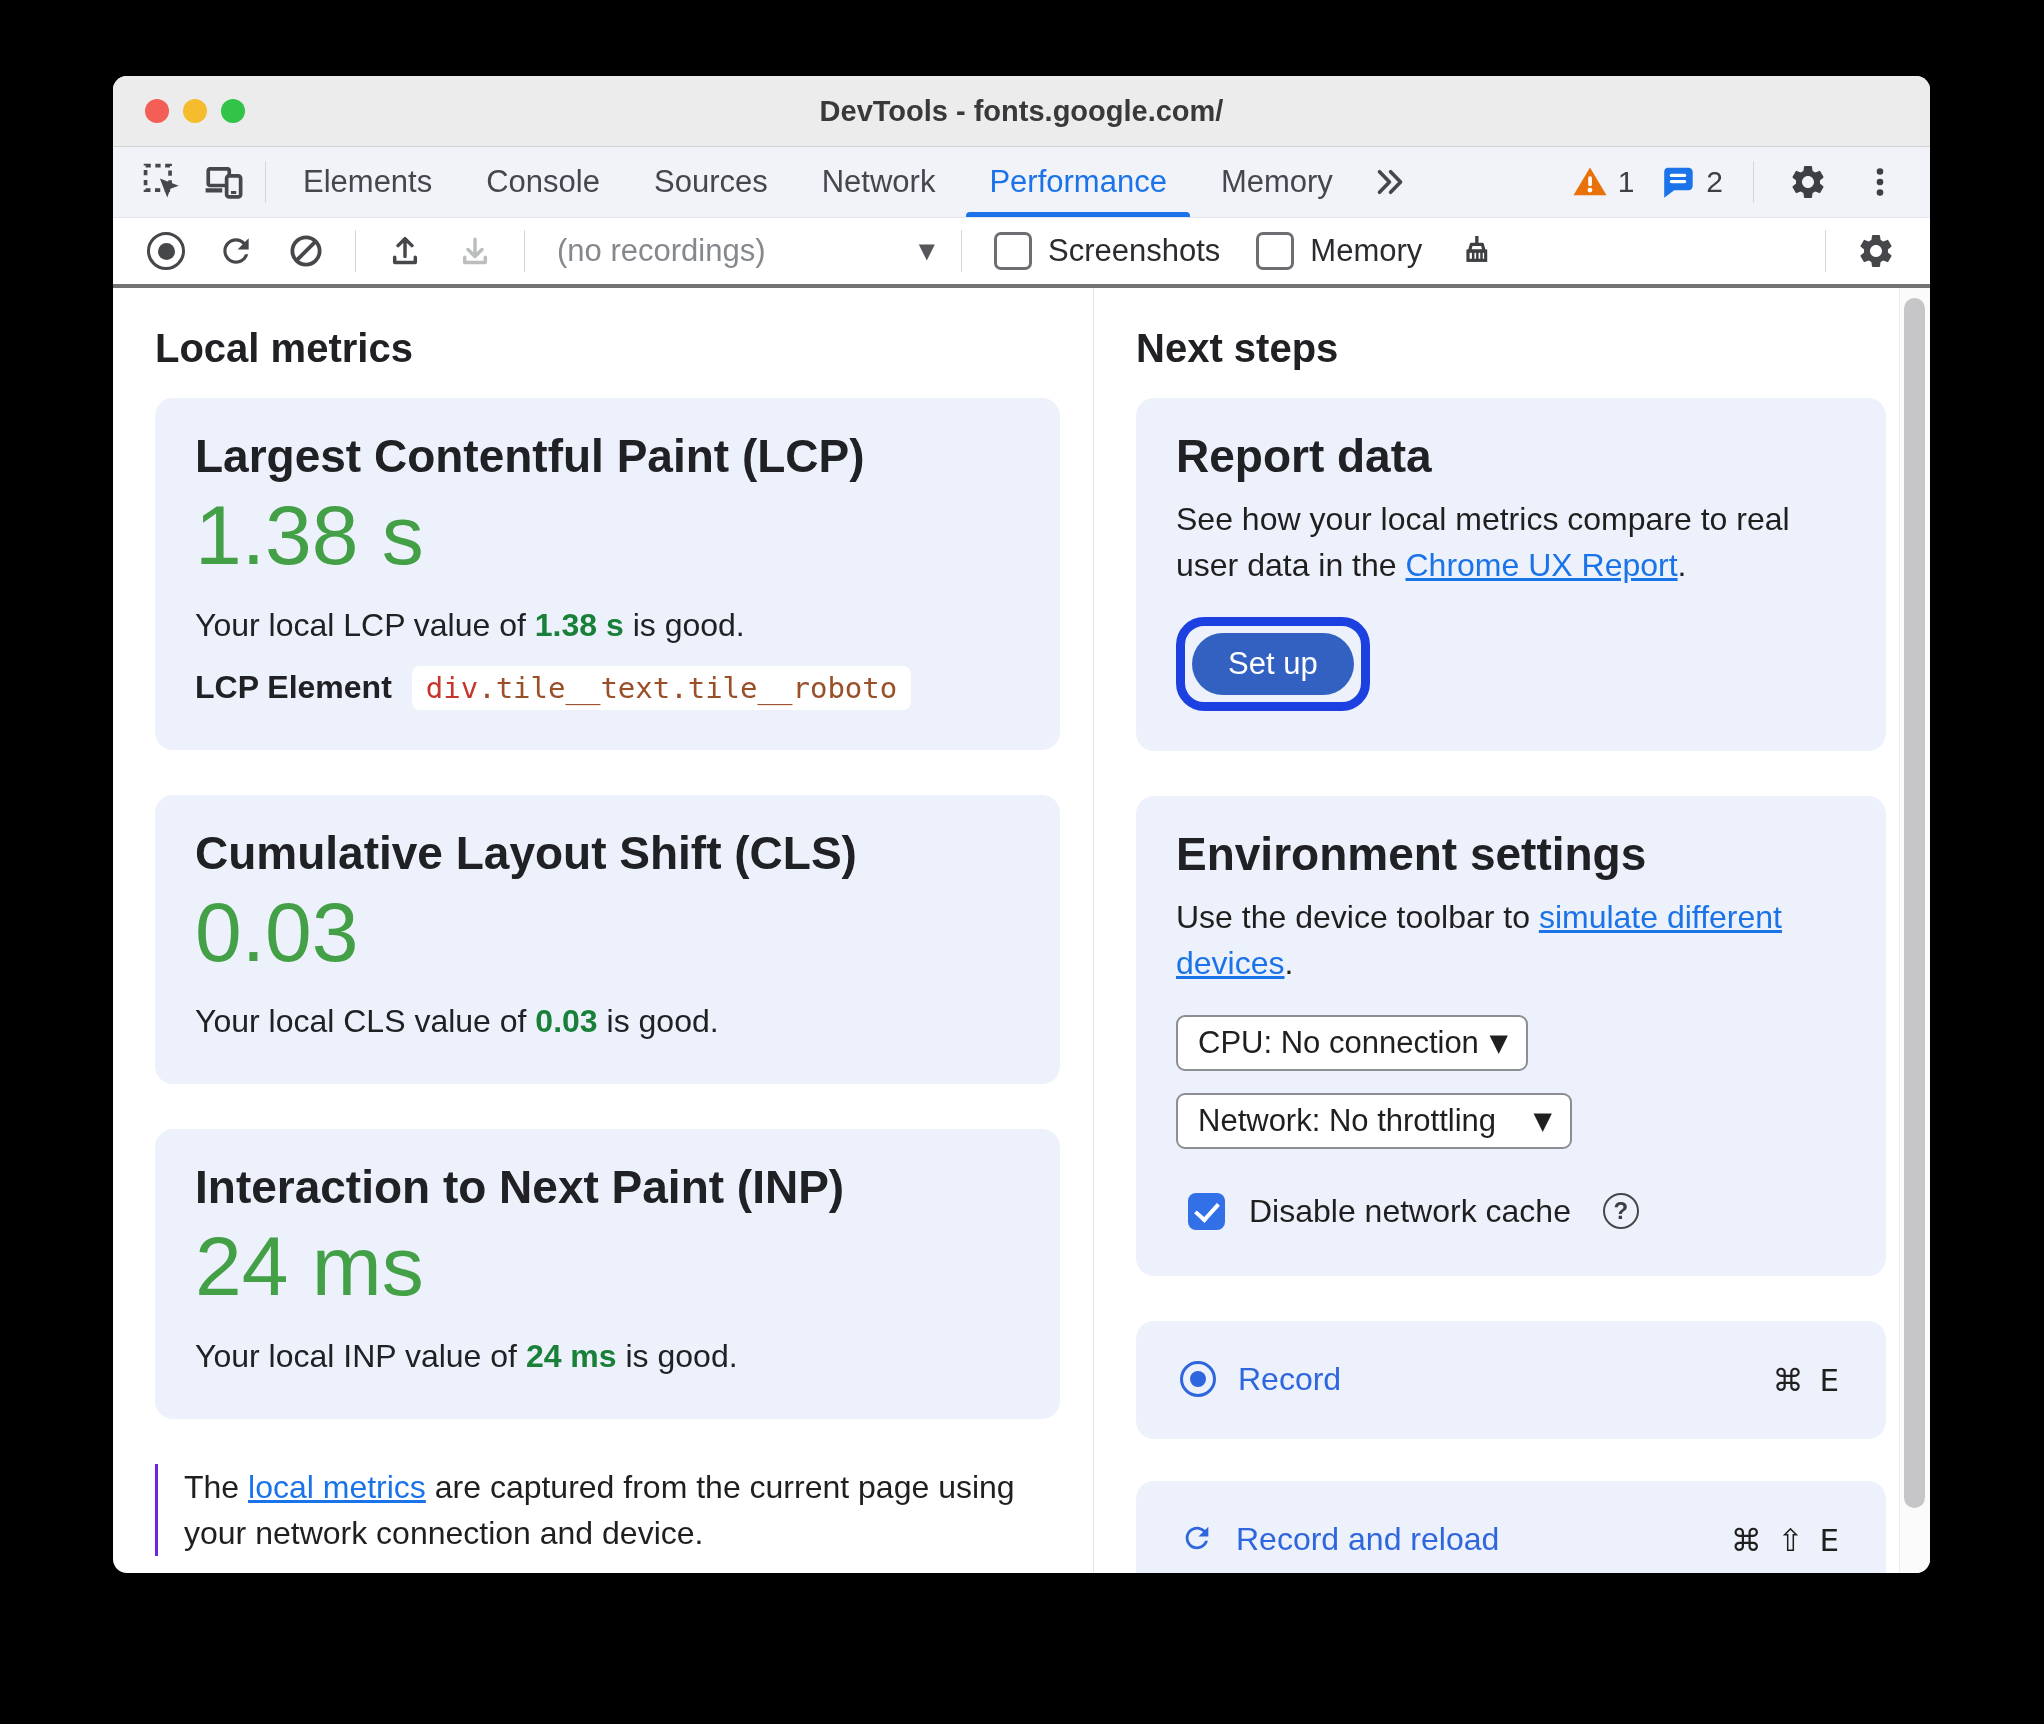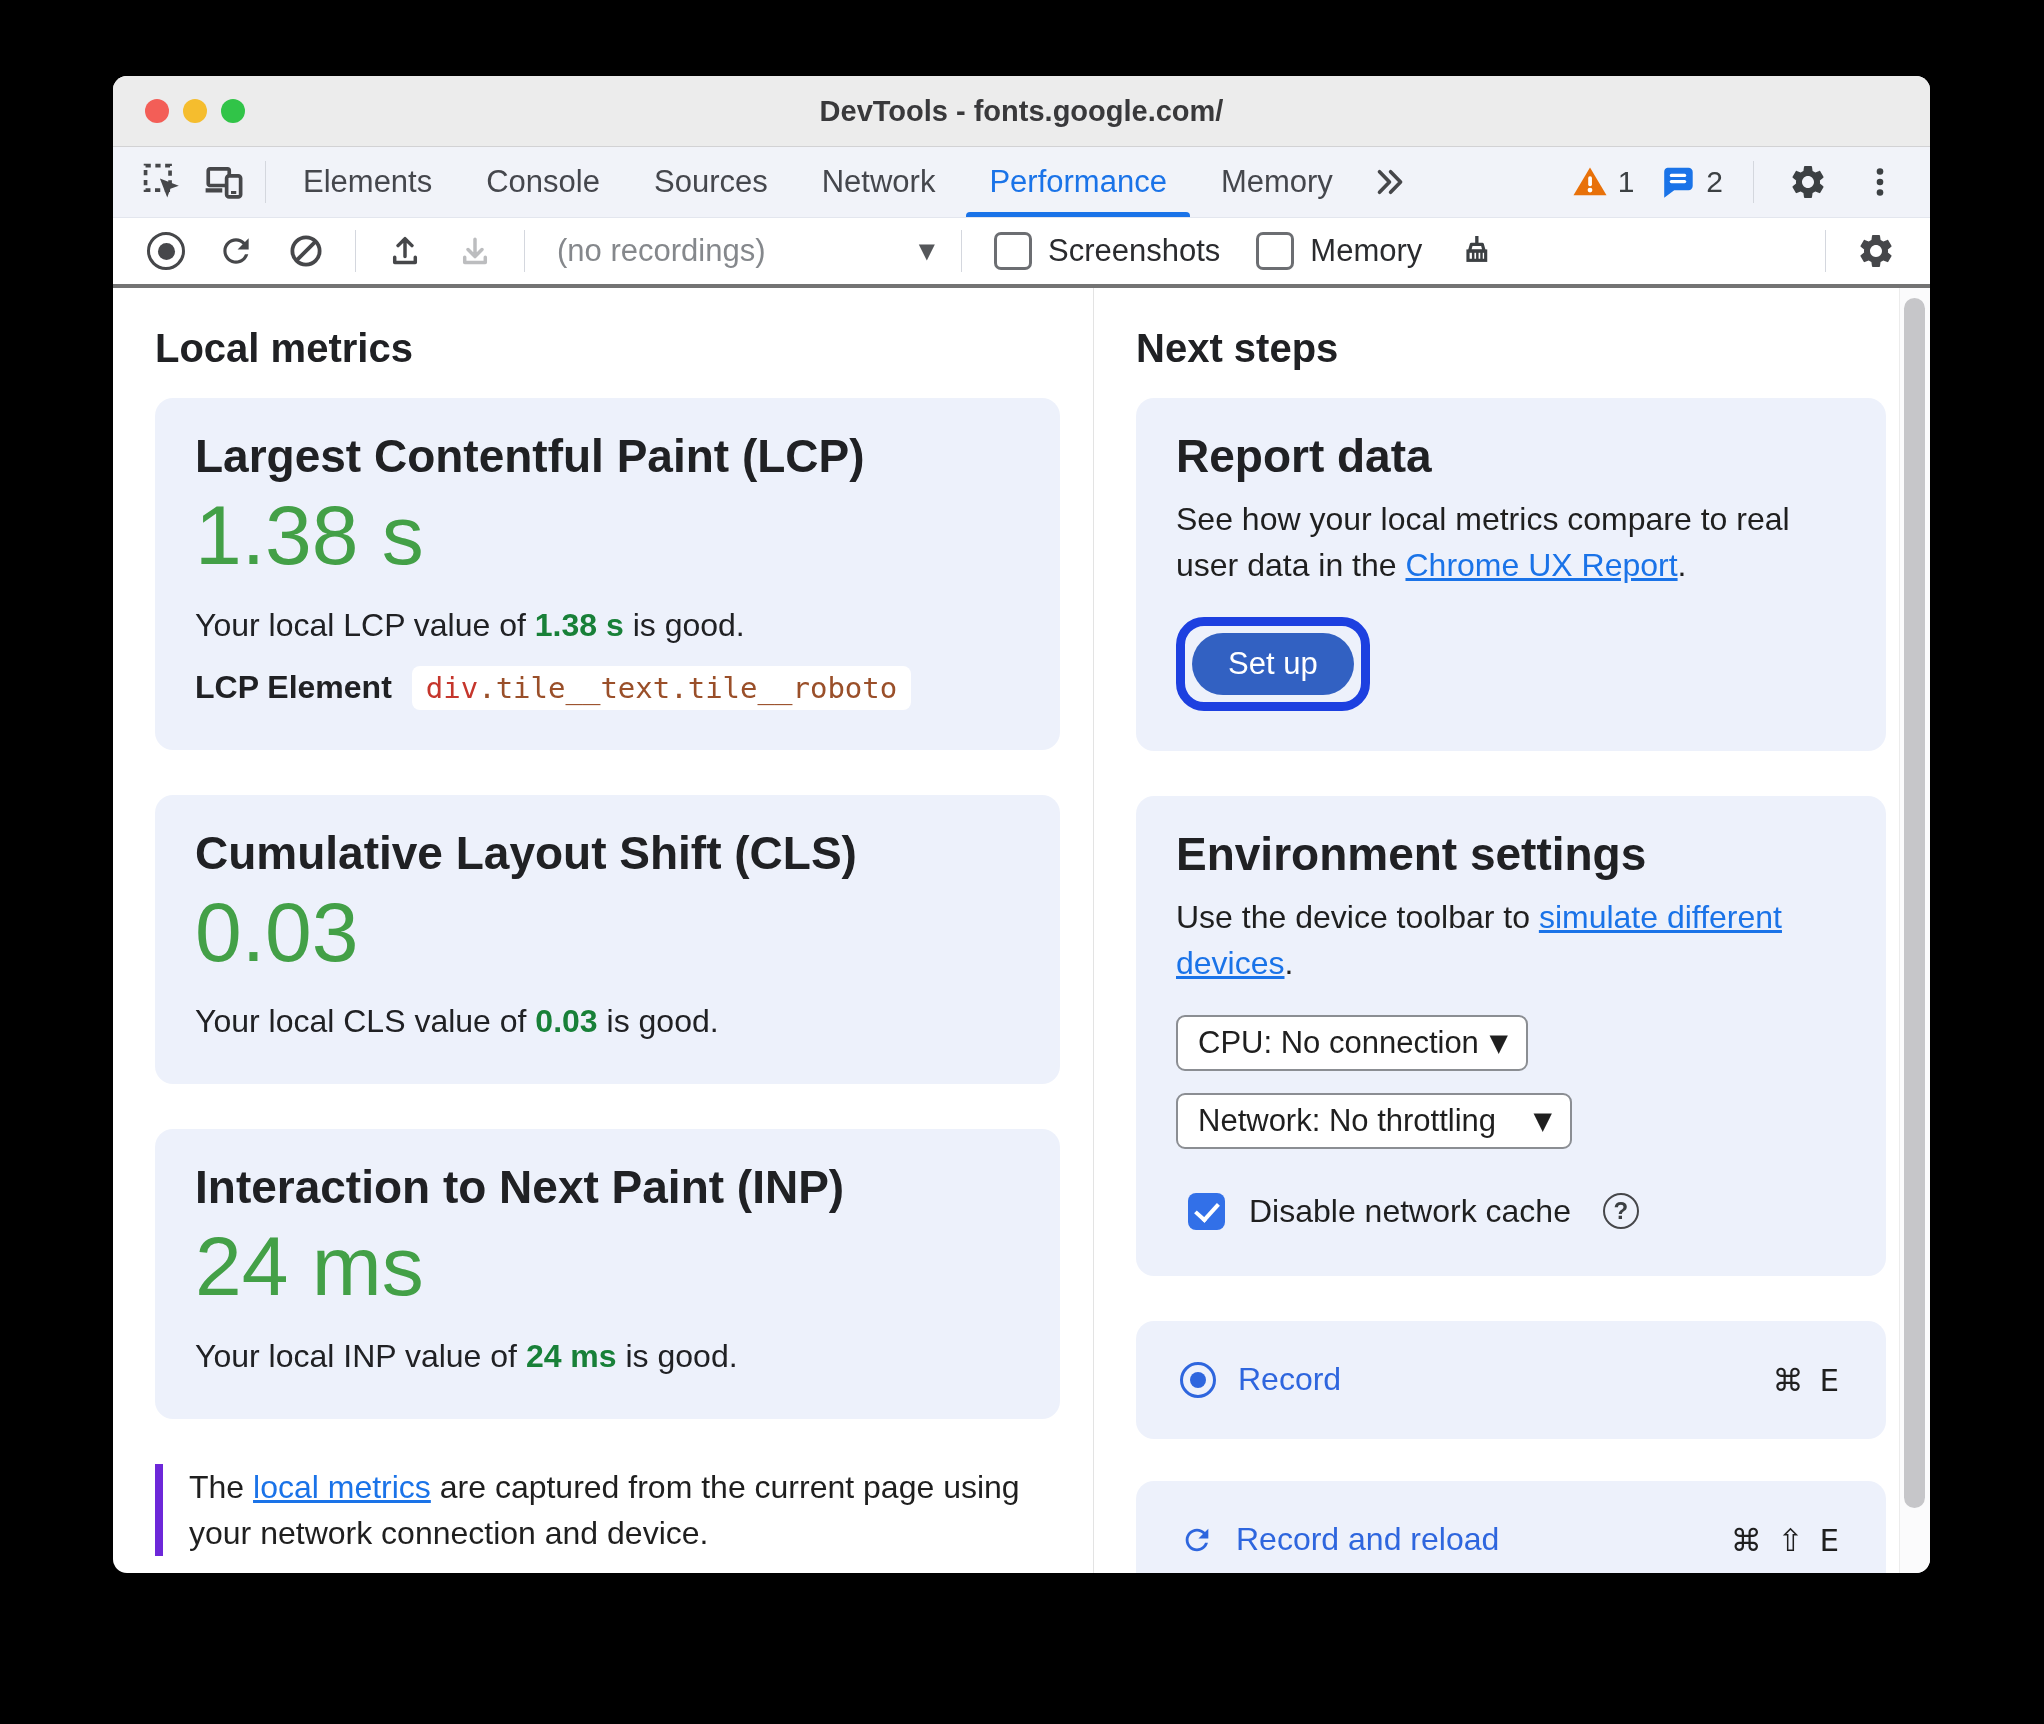--- a/index.html
+++ b/index.html
@@ -79,21 +79,21 @@
   .card h3{font-size:46px;font-weight:700;color:#202124;margin:0;line-height:44px;}
   .metric-value{font-size:84px;line-height:1.08;color:#43a047;margin-top:12px;}
   .metric-desc{font-size:32px;color:#202124;margin-top:22px;line-height:1.4;}
   .metric-desc .val{color:#188038;font-weight:700;}
   .element-row{margin-top:18px;display:flex;align-items:center;gap:20px;font-size:32px;}
   .element-label{font-weight:700;color:#202124;}
   .chip{background:#fff;border-radius:8px;padding:5px 14px;font-family:"DejaVu Sans Mono",monospace;font-size:29px;white-space:nowrap;}
   .chip .tag{color:#c5362c;}
   .chip .cls{color:#9a4f29;}
   .note{
-    margin-top:26px;border-left:8px solid #6d28d9;padding-left:26px;
+    margin-top:26px;border-left:3px solid #6d28d9;padding-left:26px;
     font-size:32px;line-height:1.45;color:#1f1f1f;max-width:860px;
   }
   a.link{color:#1a73e8;text-decoration:underline;cursor:pointer;}
   .fd-desc{font-size:32px;line-height:1.45;color:#1f1f1f;margin-top:18px;max-width:650px;}
   .setup-wrap{display:inline-block;margin-top:28px;border:9px solid #1d40e0;border-radius:28px;padding:7px;}
   .setup-btn{
     display:block;border:none;cursor:pointer;background:#3261c2;color:#fff;
     font-size:31px;padding:13px 36px;border-radius:999px;font-family:inherit;
   }
   .select{
@@ -113,21 +113,21 @@
   .cache-label{font-size:32px;color:#1f1f1f;}
   .help{
     width:36px;height:36px;border:2.5px solid #46474a;border-radius:50%;
     display:flex;align-items:center;justify-content:center;
     font-size:24px;font-weight:700;color:#3c4043;margin-left:8px;box-sizing:border-box;cursor:pointer;
   }
   .action-card{
     height:118px;display:flex;align-items:center;padding:0 44px;border-radius:18px;
     background:#edf1fb;margin-bottom:42px;width:750px;box-sizing:border-box;cursor:pointer;
   }
-  .action-left{display:flex;align-items:center;gap:22px;flex:1;}
+  .action-left{display:flex;gap:22px;flex:1;}
   .action-label{font-size:32px;color:#2e66de;}
   .shortcut{font-family:"DejaVu Sans",sans-serif;font-size:31px;color:#1f1f1f;letter-spacing:3px;white-space:nowrap;}
   .rec-blue{width:30px;height:30px;border:3.5px solid #2e66de;border-radius:50%;position:relative;display:inline-block;}
   .rec-blue::after{content:"";position:absolute;left:50%;top:50%;width:16px;height:16px;margin:-8px 0 0 -8px;border-radius:50%;background:#2e66de;}
   svg{display:block;}
 </style>
 </head>
 <body>
 
 <div class="window">

